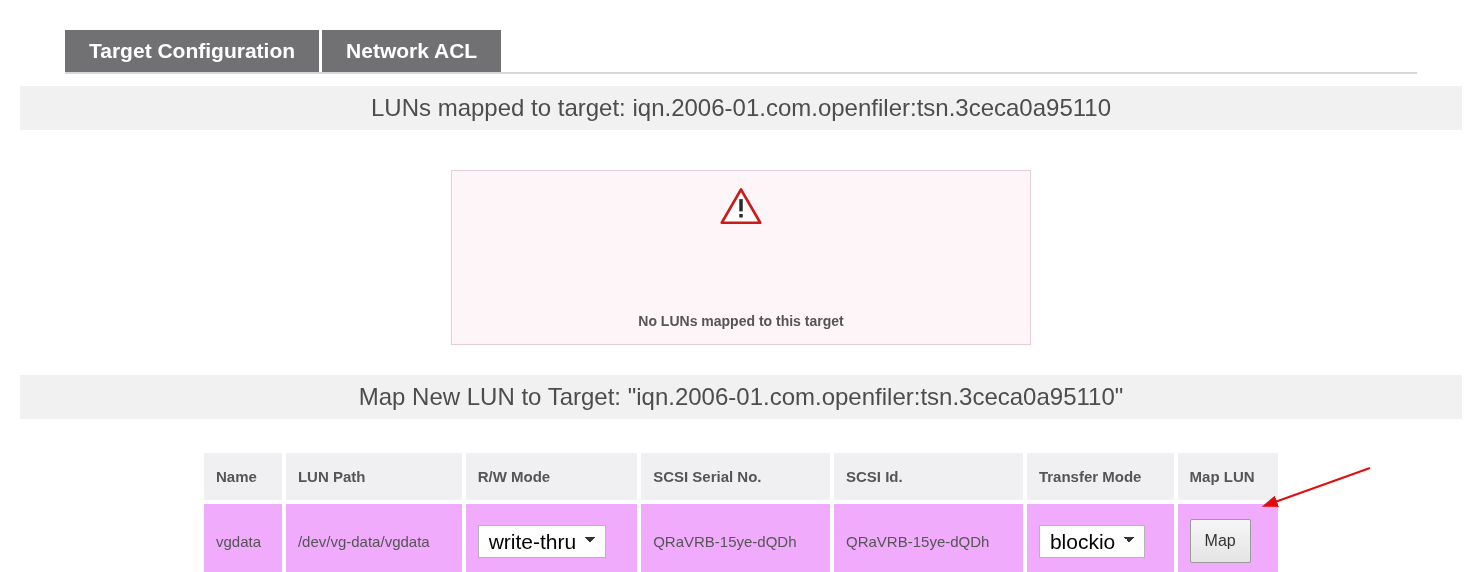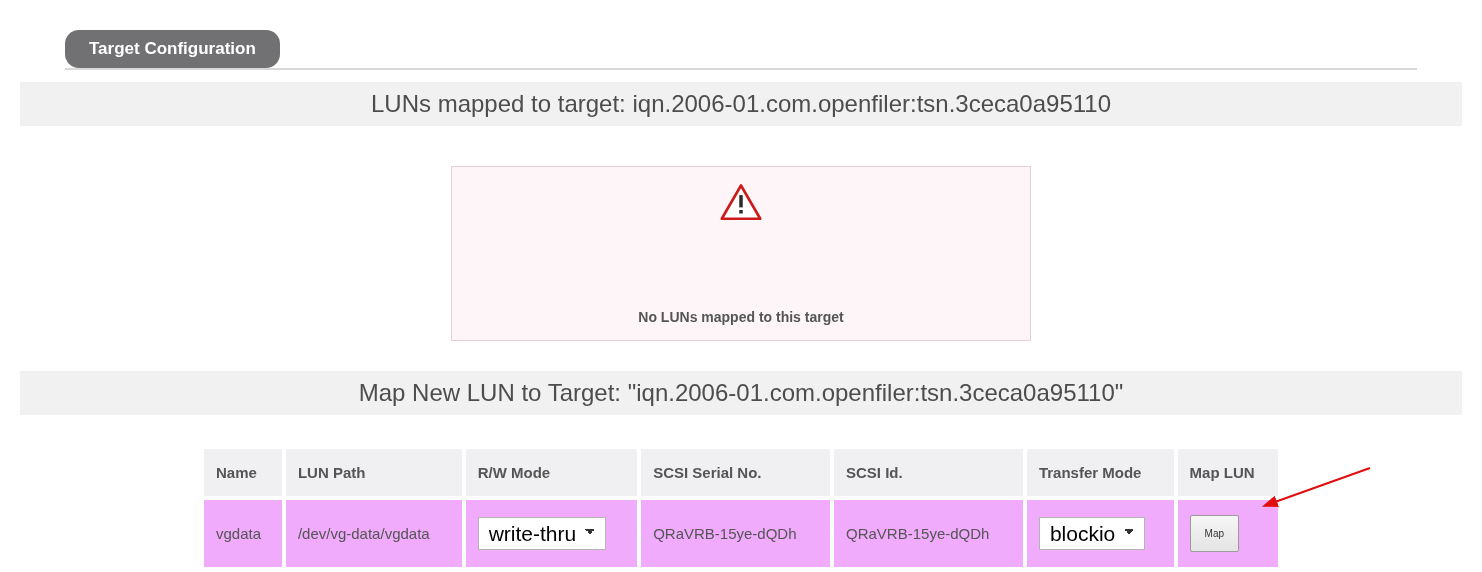--- a/index.html
+++ b/index.html
@@ -17,27 +17,26 @@
     .tabs-wrapper {
       margin: 0 45px 2px 45px;
     }
     .tabs {
       display: flex;
       gap: 0;
     }
     .tab {
       color: #fff;
       font-weight: bold;
-      font-size: 17px;
+      font-size: 21px;
       padding: 9px 24px;
       cursor: pointer;
       background: #717174;
       margin-right: 3px;
       white-space: nowrap;
-      border-radius: 14px;
     }
     .tab.active {
       background: #414143;
     }
     .tab-underline {
       height: 2px;
       background: #d8d8d8;
       margin: 0 0 0 0;
     }
     .section-header {
@@ -102,21 +101,21 @@
       background-image: linear-gradient(45deg, transparent 50%, #333 50%), linear-gradient(135deg, #333 50%, transparent 50%);
       background-position: calc(100% - 15px) 11px, calc(100% - 10px) 11px;
       background-size: 5px 5px, 5px 5px;
       background-repeat: no-repeat;
       cursor: pointer;
     }
     button.map-btn {
       background: linear-gradient(#f6f6f6, #e4e4e4);
       border: 1px solid #9b9b9b;
       padding: 12px 14px;
-      font-size: 10px;
+      font-size: 16px;
       color: #333;
       cursor: pointer;
       border-radius: 2px;
     }
     .arrow-annotation {
       position: absolute;
       left: 1260px;
       top: 460px;
       pointer-events: none;
     }
@@ -128,20 +127,21 @@
       font-size: 12px;
       font-family: "SimSun", sans-serif;
     }
   </style>
 </head>
 <body>
 
 <div class="tabs-wrapper">
   <div class="tabs">
     <div class="tab">Target Configuration</div>
+    <div class="tab">Network ACL</div>
   </div>
   <div class="tab-underline"></div>
 </div>
 
 <div class="section-header">LUNs mapped to target: iqn.2006-01.com.openfiler:tsn.3ceca0a95110</div>
 
 <div class="notice-box">
   <span class="warn-icon">
     <svg viewBox="0 0 48 48">
       <polygon points="24,4 46,42 2,42" fill="#ffffff" stroke="#cc1b1b" stroke-width="3" stroke-linejoin="round"></polygon>

